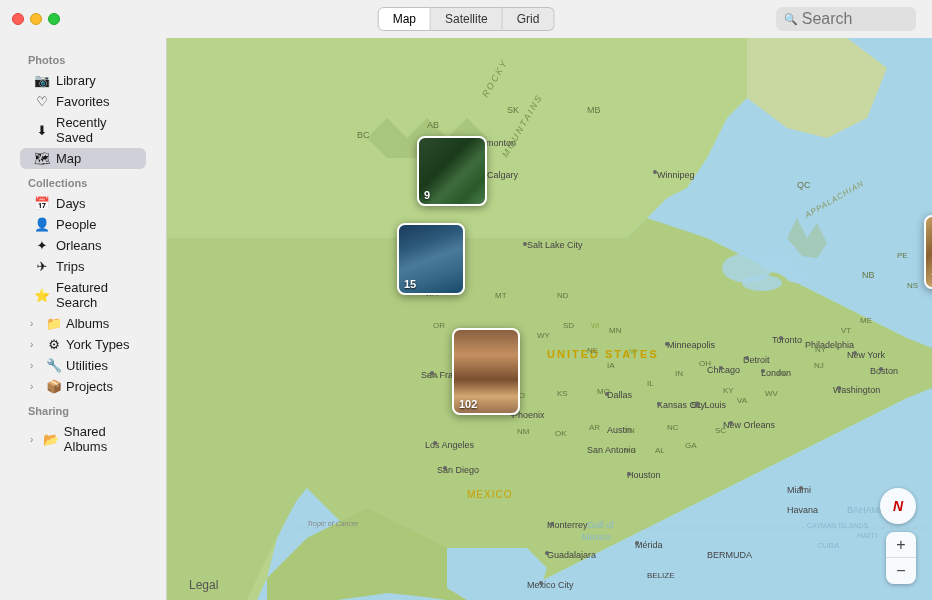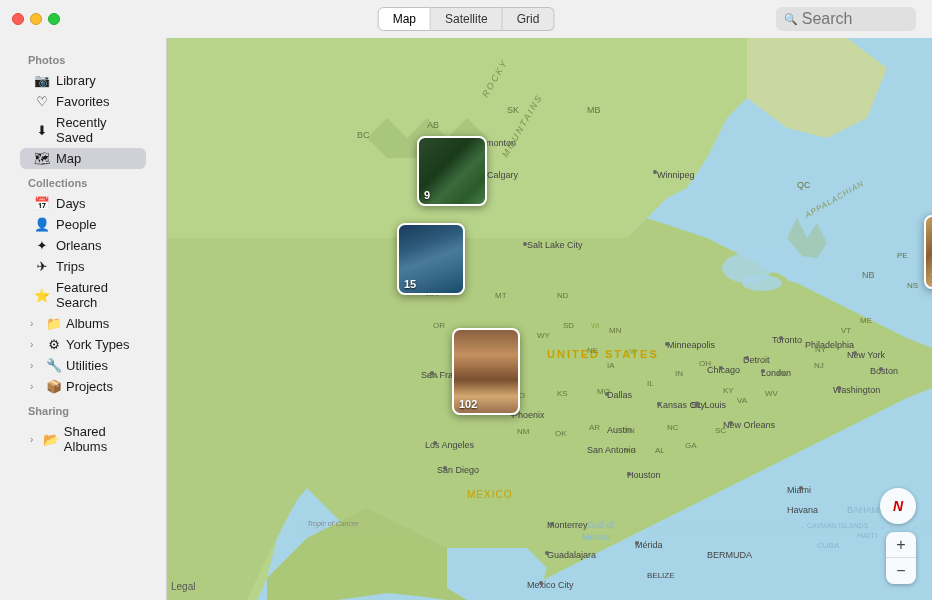--- a/index.html
+++ b/index.html
@@ -193,22 +193,22 @@
       display: flex;
       align-items: center;
       justify-content: center;
       border-bottom: 1px solid #ddd;
     }
     .zoom-btn:last-child { border-bottom: none; }
 
     .legal-link {
       position: absolute;
       bottom: 8px;
-      left: 4px;
-      font-size: 10px;
+      left: 22px;
+      font-size: 12px;
       color: #555;
       cursor: pointer;
       text-align: center;
     }
   </style>
 </head>
 <body>
 
 <div class="title-bar">
   <div class="traffic-lights">

